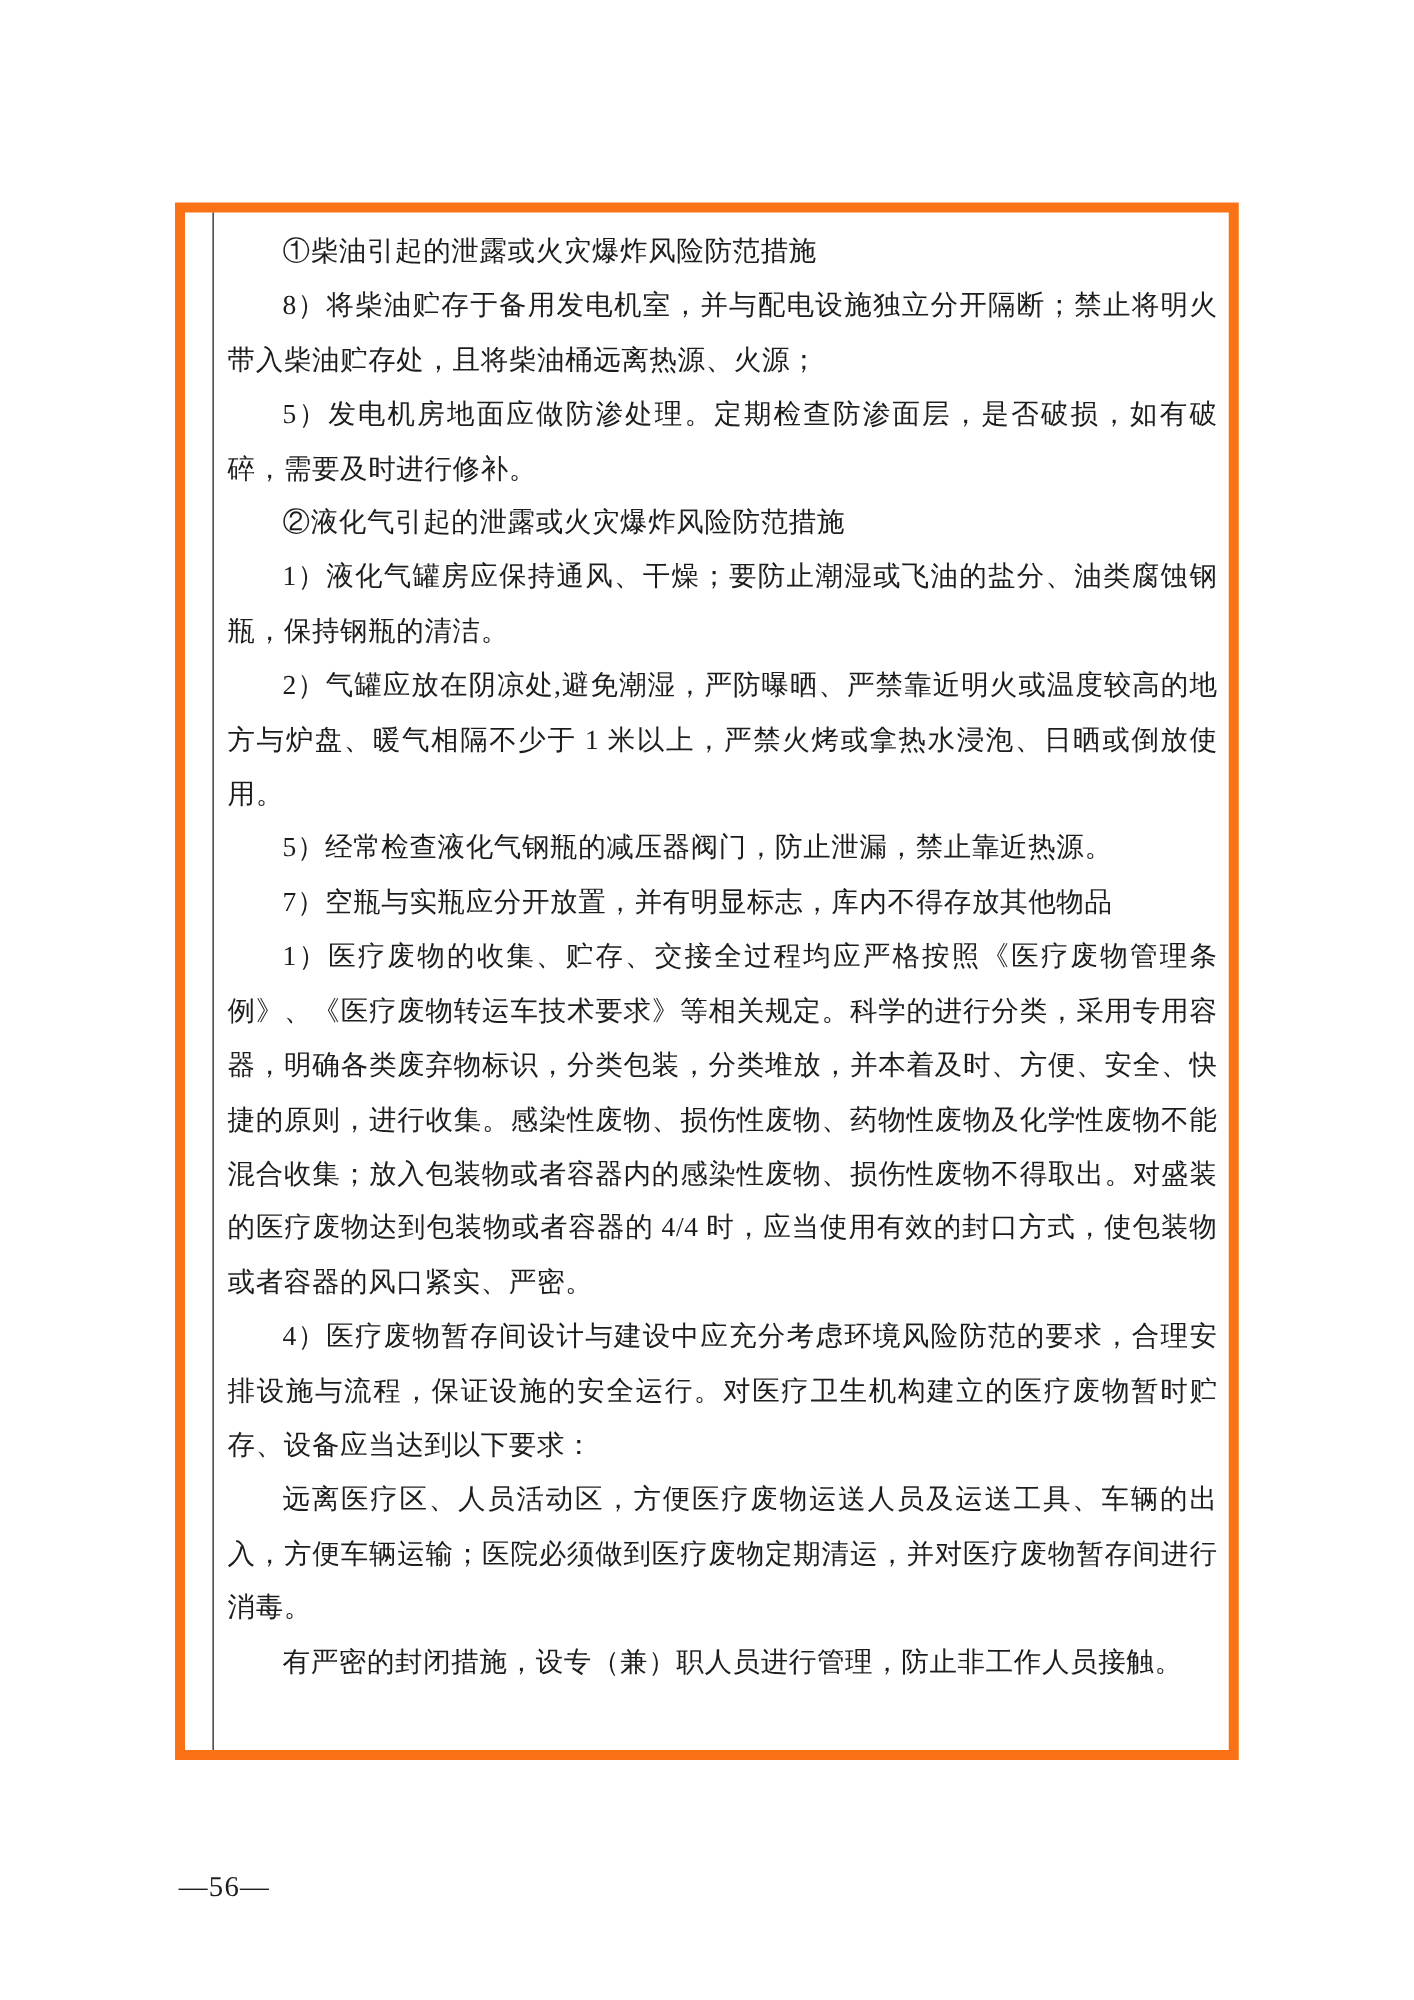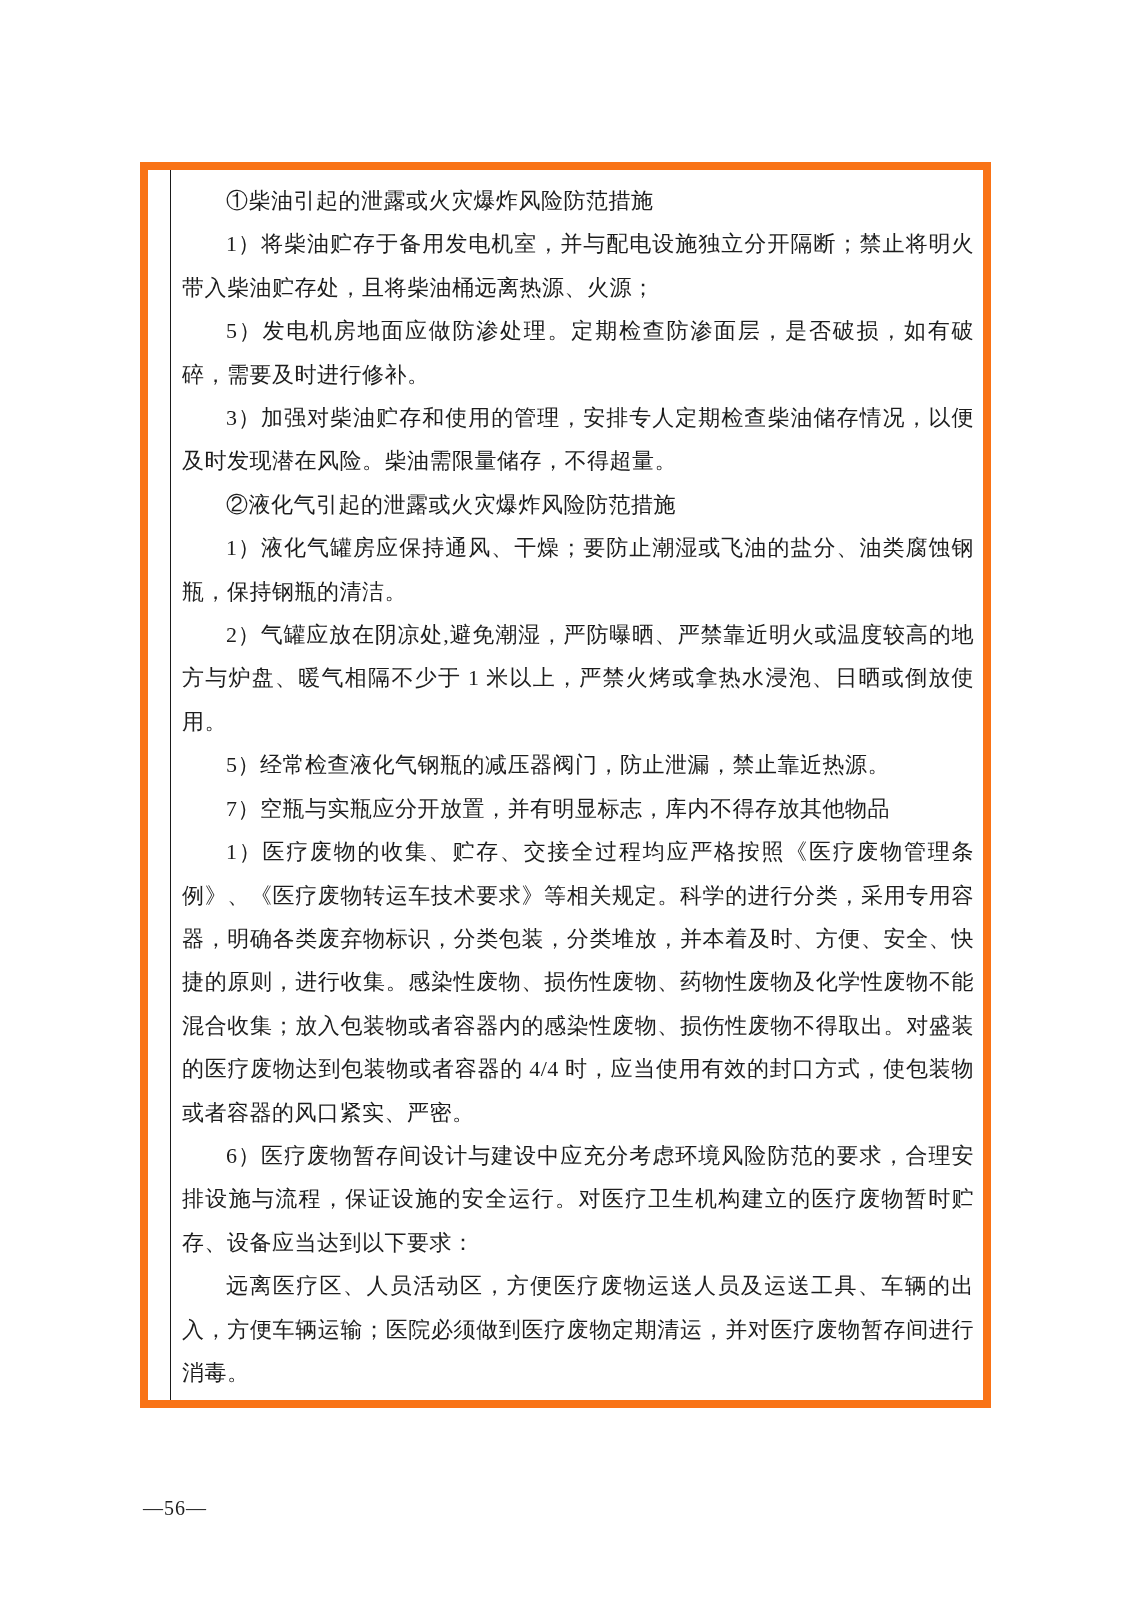--- a/index.html
+++ b/index.html
@@ -48,45 +48,44 @@
     line-height: 43.4px;
     text-indent: 2em;
     text-align: justify;
     letter-spacing: 0.5px;
     color: #1d1d1d;
   }
   .page-number {
     position: absolute;
     left: 143px;
     top: 1497px;
-    font-size: 20px;
+    font-size: 23px;
     letter-spacing: 1px;
     color: #1d1d1d;
     white-space: nowrap;
   }
 </style>
 </head>
 <body>
 
 <div class="doc-page">
 
   <div class="risk-table">
     <div class="left-col"></div>
     <div class="content-cell">
       <p>①柴油引起的泄露或火灾爆炸风险防范措施</p>
-      <p>1）将柴油贮存于备用发电机室，并与配电设施独立分开隔断；禁止将明火带入柴油贮存处，且将柴油桶远离热源、火源；</p>
+      <p>8）将柴油贮存于备用发电机室，并与配电设施独立分开隔断；禁止将明火带入柴油贮存处，且将柴油桶远离热源、火源；</p>
       <p>5）发电机房地面应做防渗处理。定期检查防渗面层，是否破损，如有破碎，需要及时进行修补。</p>
-      <p>3）加强对柴油贮存和使用的管理，安排专人定期检查柴油储存情况，以便及时发现潜在风险。柴油需限量储存，不得超量。</p>
       <p>②液化气引起的泄露或火灾爆炸风险防范措施</p>
       <p>1）液化气罐房应保持通风、干燥；要防止潮湿或飞油的盐分、油类腐蚀钢瓶，保持钢瓶的清洁。</p>
       <p>2）气罐应放在阴凉处,避免潮湿，严防曝晒、严禁靠近明火或温度较高的地方与炉盘、暖气相隔不少于 1 米以上，严禁火烤或拿热水浸泡、日晒或倒放使用。</p>
       <p>5）经常检查液化气钢瓶的减压器阀门，防止泄漏，禁止靠近热源。</p>
       <p>7）空瓶与实瓶应分开放置，并有明显标志，库内不得存放其他物品</p>
       <p>1）医疗废物的收集、贮存、交接全过程均应严格按照《医疗废物管理条例》、《医疗废物转运车技术要求》等相关规定。科学的进行分类，采用专用容器，明确各类废弃物标识，分类包装，分类堆放，并本着及时、方便、安全、快捷的原则，进行收集。感染性废物、损伤性废物、药物性废物及化学性废物不能混合收集；放入包装物或者容器内的感染性废物、损伤性废物不得取出。对盛装的医疗废物达到包装物或者容器的 4/4 时，应当使用有效的封口方式，使包装物或者容器的风口紧实、严密。</p>
-      <p>6）医疗废物暂存间设计与建设中应充分考虑环境风险防范的要求，合理安排设施与流程，保证设施的安全运行。对医疗卫生机构建立的医疗废物暂时贮存、设备应当达到以下要求：</p>
+      <p>4）医疗废物暂存间设计与建设中应充分考虑环境风险防范的要求，合理安排设施与流程，保证设施的安全运行。对医疗卫生机构建立的医疗废物暂时贮存、设备应当达到以下要求：</p>
       <p>远离医疗区、人员活动区，方便医疗废物运送人员及运送工具、车辆的出入，方便车辆运输；医院必须做到医疗废物定期清运，并对医疗废物暂存间进行消毒。</p>
       <p>有严密的封闭措施，设专（兼）职人员进行管理，防止非工作人员接触。</p>
     </div>
   </div>
 
   <div class="page-number">—56—</div>
 
 </div>
 
 </body></html>

